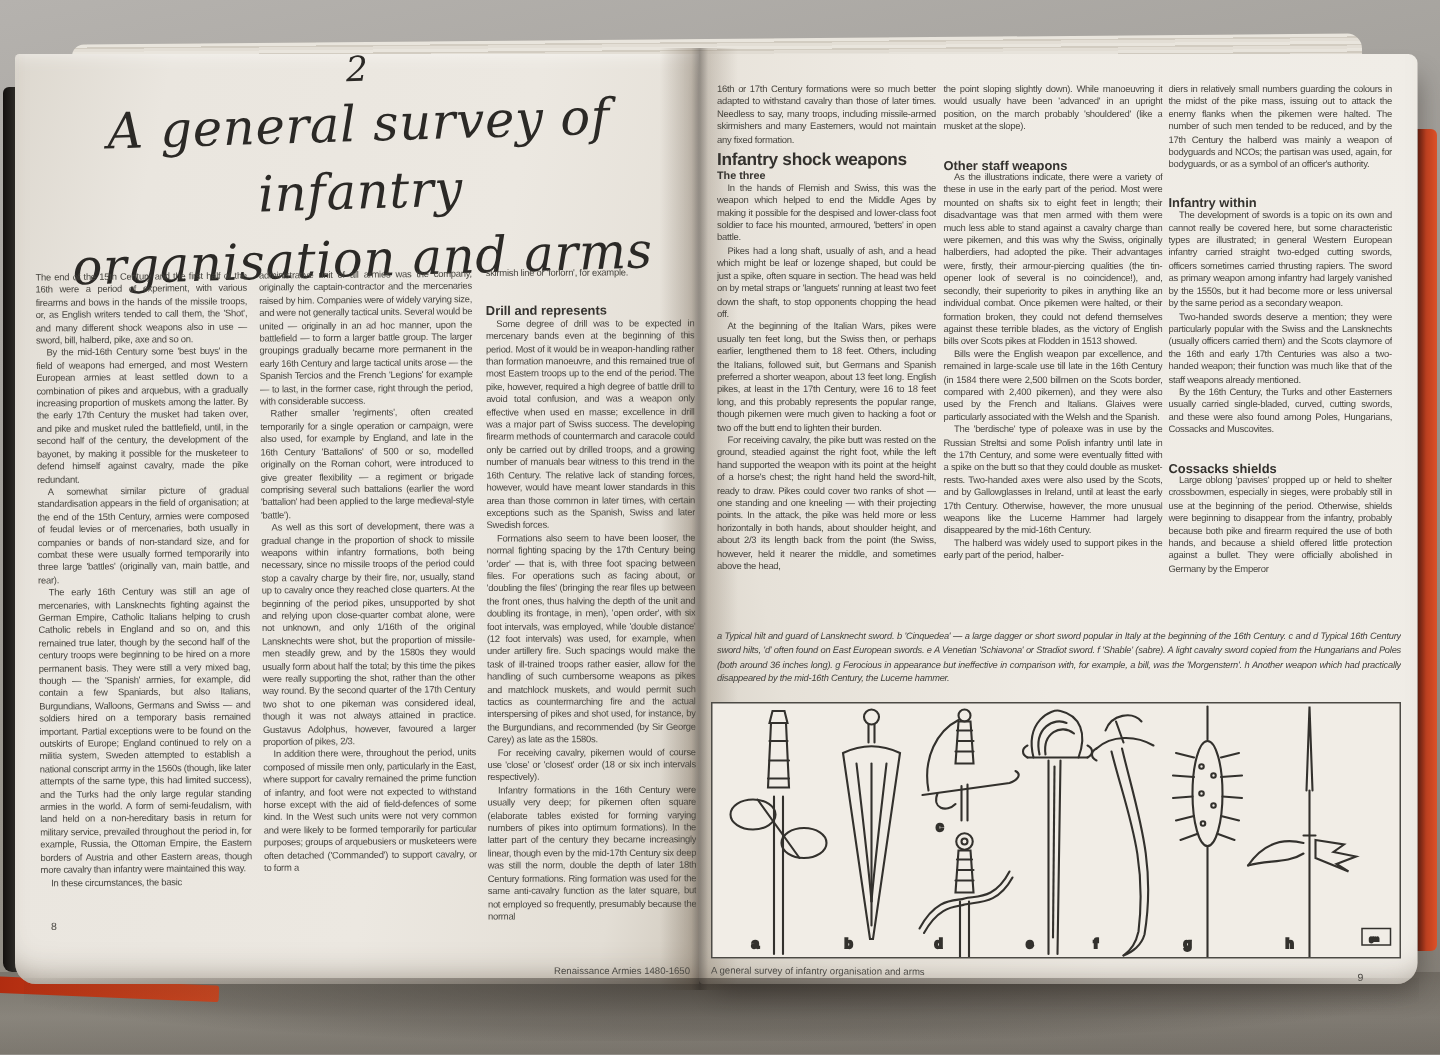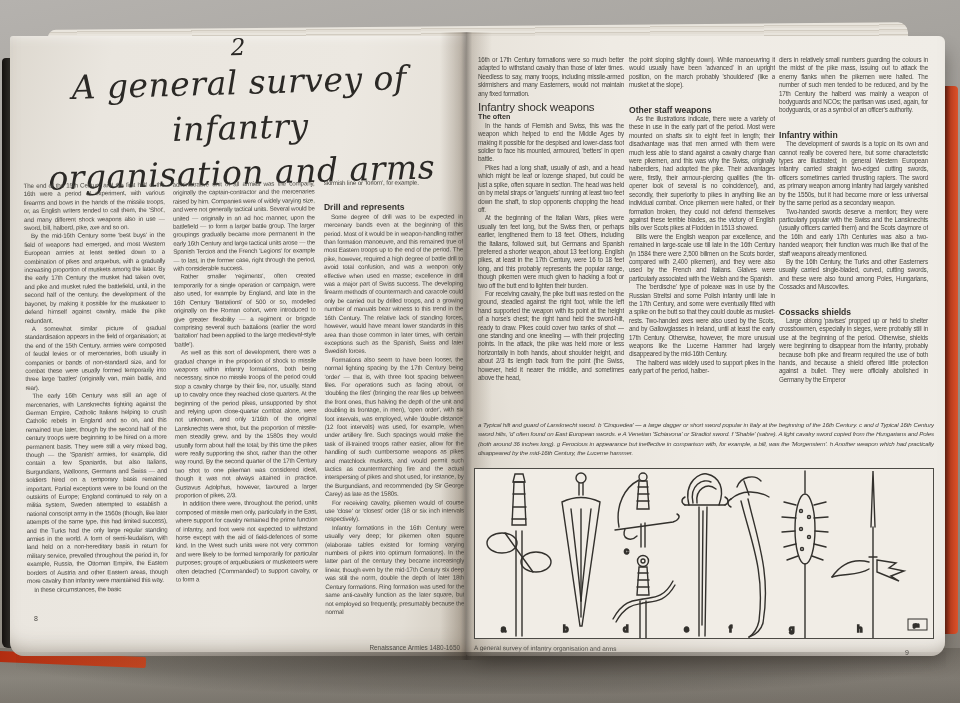--- a/index.html
+++ b/index.html
@@ -42,21 +42,21 @@
   .title-block{left:18px;top:34px;width:444px;text-align:center;transform:rotate(-1.7deg);
       font-family:"DejaVu Serif",serif;font-style:italic;color:#2b2926;}
   .chapter-num{font-size:23px;line-height:26px;}
   .chapter-title{font-size:33px;line-height:45px;letter-spacing:.5px;}
 
   .col{font-size:6.3px;line-height:8.4px;text-align:justify;overflow:hidden;
       letter-spacing:-.18px;color:#47453f;}
   .col p{margin:0;text-indent:7px;}
   .col p.cont{text-indent:0;}
   .col .h-med{font-size:8.6px;font-weight:bold;letter-spacing:0;margin:16px 0 1px;color:#34322e;}
-  .col .h-big{font-size:11.5px;font-weight:normal;letter-spacing:-.2px;margin:5px 0 1px;color:#34322e;}
+  .col .h-big{font-size:11.5px;font-weight:bold;letter-spacing:-.2px;margin:5px 0 1px;color:#34322e;}
   .col .h-sub{font-size:7.2px;font-weight:bold;letter-spacing:0;margin:2px 0 0;color:#34322e;}
 
   .lp-col1{left:22px;top:178px;width:141px;height:466px;}
   .lp-col2{left:171px;top:178px;width:142px;height:466px;}
   .lp-col3{left:321px;top:178px;width:139px;height:466px;transform:rotate(.3deg);}
   .lp-text{transform:rotate(-.5deg);transform-origin:50% 0;}
 
   .rp-col1{left:478px;top:56px;width:146px;height:360px;}
   .rp-col2{left:629px;top:56px;width:146px;height:360px;}
   .rp-col3{left:779px;top:56px;width:149px;height:360px;}
@@ -125,21 +125,21 @@
       <p>Infantry formations in the 16th Century were usually very deep; for pikemen often square (elaborate tables existed for forming varying numbers of pikes into optimum formations). In the latter part of the century they became increasingly linear, though even by the mid-17th Century six deep was still the norm, double the depth of later 18th Century formations. Ring formation was used for the same anti-cavalry function as the later square, but not employed so frequently, presumably because the normal</p>
     </div>
   </div>
 
   <div class="abs footer-left">Renaissance Armies 1480-1650</div>
   <div class="abs pagenum left8">8</div>
 
   <div class="abs col rp-col1">
     <p class="cont">16th or 17th Century formations were so much better adapted to withstand cavalry than those of later times. Needless to say, many troops, including missile-armed skirmishers and many Easterners, would not maintain any fixed formation.</p>
     <div class="h-big">Infantry shock weapons</div>
-    <div class="h-sub">The often</div>
+    <div class="h-sub">The three</div>
     <p>In the hands of Flemish and Swiss, this was the weapon which helped to end the Middle Ages by making it possible for the despised and lower-class foot soldier to face his mounted, armoured, 'betters' in open battle.</p>
     <p>Pikes had a long shaft, usually of ash, and a head which might be leaf or lozenge shaped, but could be just a spike, often square in section. The head was held on by metal straps or 'languets' running at least two feet down the shaft, to stop opponents chopping the head off.</p>
     <p>At the beginning of the Italian Wars, pikes were usually ten feet long, but the Swiss then, or perhaps earlier, lengthened them to 18 feet. Others, including the Italians, followed suit, but Germans and Spanish preferred a shorter weapon, about 13 feet long. English pikes, at least in the 17th Century, were 16 to 18 feet long, and this probably represents the popular range, though pikemen were much given to hacking a foot or two off the butt end to lighten their burden.</p>
     <p>For receiving cavalry, the pike butt was rested on the ground, steadied against the right foot, while the left hand supported the weapon with its point at the height of a horse's chest; the right hand held the sword-hilt, ready to draw. Pikes could cover two ranks of shot — one standing and one kneeling — with their projecting points. In the attack, the pike was held more or less horizontally in both hands, about shoulder height, and about 2/3 its length back from the point (the Swiss, however, held it nearer the middle, and sometimes above the head,</p>
   </div>
 
   <div class="abs col rp-col2">
     <p class="cont">the point sloping slightly down). While manoeuvring it would usually have been 'advanced' in an upright position, on the march probably 'shouldered' (like a musket at the slope).</p>
     <div class="h-med">Other staff weapons</div>
     <p>As the illustrations indicate, there were a variety of these in use in the early part of the period. Most were mounted on shafts six to eight feet in length; their disadvantage was that men armed with them were much less able to stand against a cavalry charge than were pikemen, and this was why the Swiss, originally halberdiers, had adopted the pike. Their advantages were, firstly, their armour-piercing qualities (the tin-opener look of several is no coincidence!), and, secondly, their superiority to pikes in anything like an individual combat. Once pikemen were halted, or their formation broken, they could not defend themselves against these terrible blades, as the victory of English bills over Scots pikes at Flodden in 1513 showed.</p>

